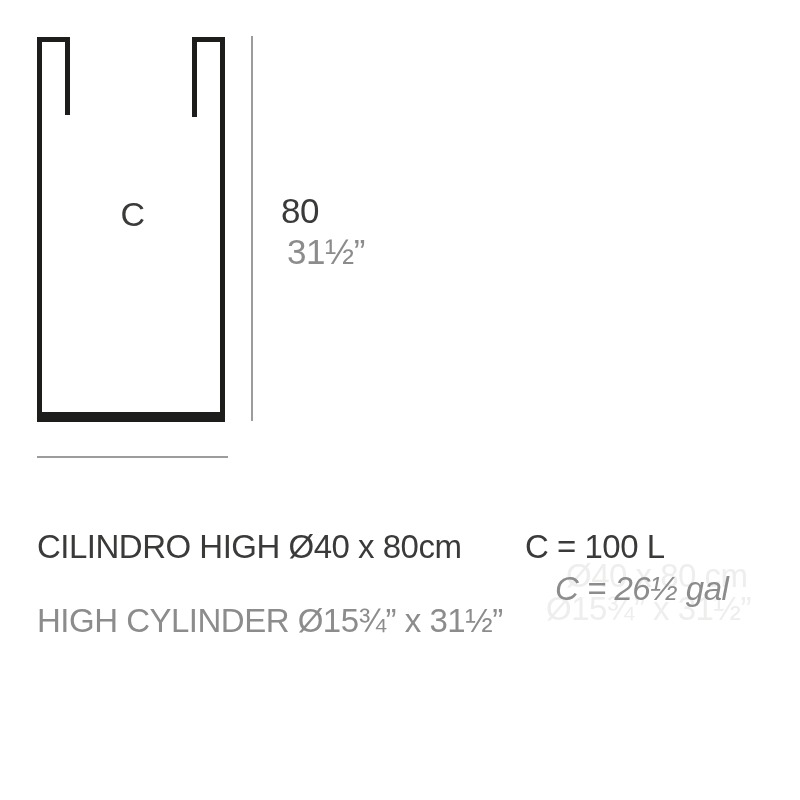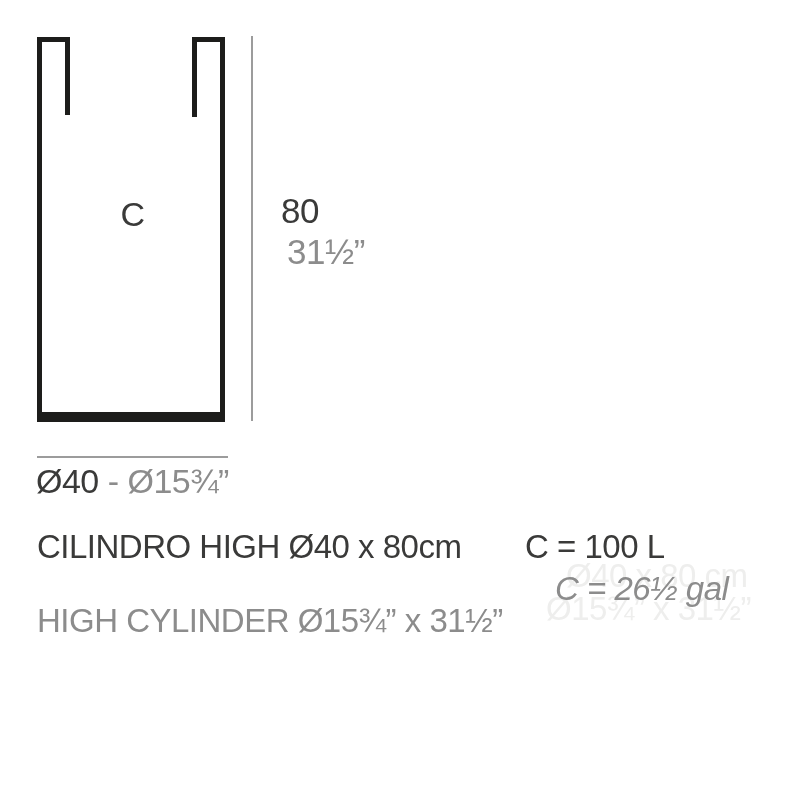--- a/index.html
+++ b/index.html
@@ -70,23 +70,20 @@
     <div class="abs stroke-black vessel-inner-right"></div>
 
     <div class="abs txt dark model-letter">C</div>
   </div>
 
   <div class="abs stroke-gray height-dim-line"></div>
   <div class="abs txt dark height-cm">80</div>
   <div class="abs txt gray height-in">31½”</div>
 
   <div class="abs stroke-gray diameter-dim-line"></div>
-  <div class="abs txt diameter-label">
-    <span class="dark">Ø40</span><span class="gray"> - </span><span class="gray">Ø15¾”</span>
-  </div>
 
   <div>
     <div class="abs txt spec dark name-metric">CILINDRO HIGH Ø40 x 80cm</div>
     <div class="abs txt spec gray name-imperial">HIGH CYLINDER Ø15¾” x 31½”</div>
 
     <div class="abs txt spec ghost ghost-metric">Ø40 x 80 cm</div>
     <div class="abs txt spec ghost ghost-imperial">Ø15¾” x 31½”</div>
 
     <div class="abs txt spec dark capacity-l">C = 100 L</div>
     <div class="abs txt spec gray capacity-gal">C = 26½ gal</div>

